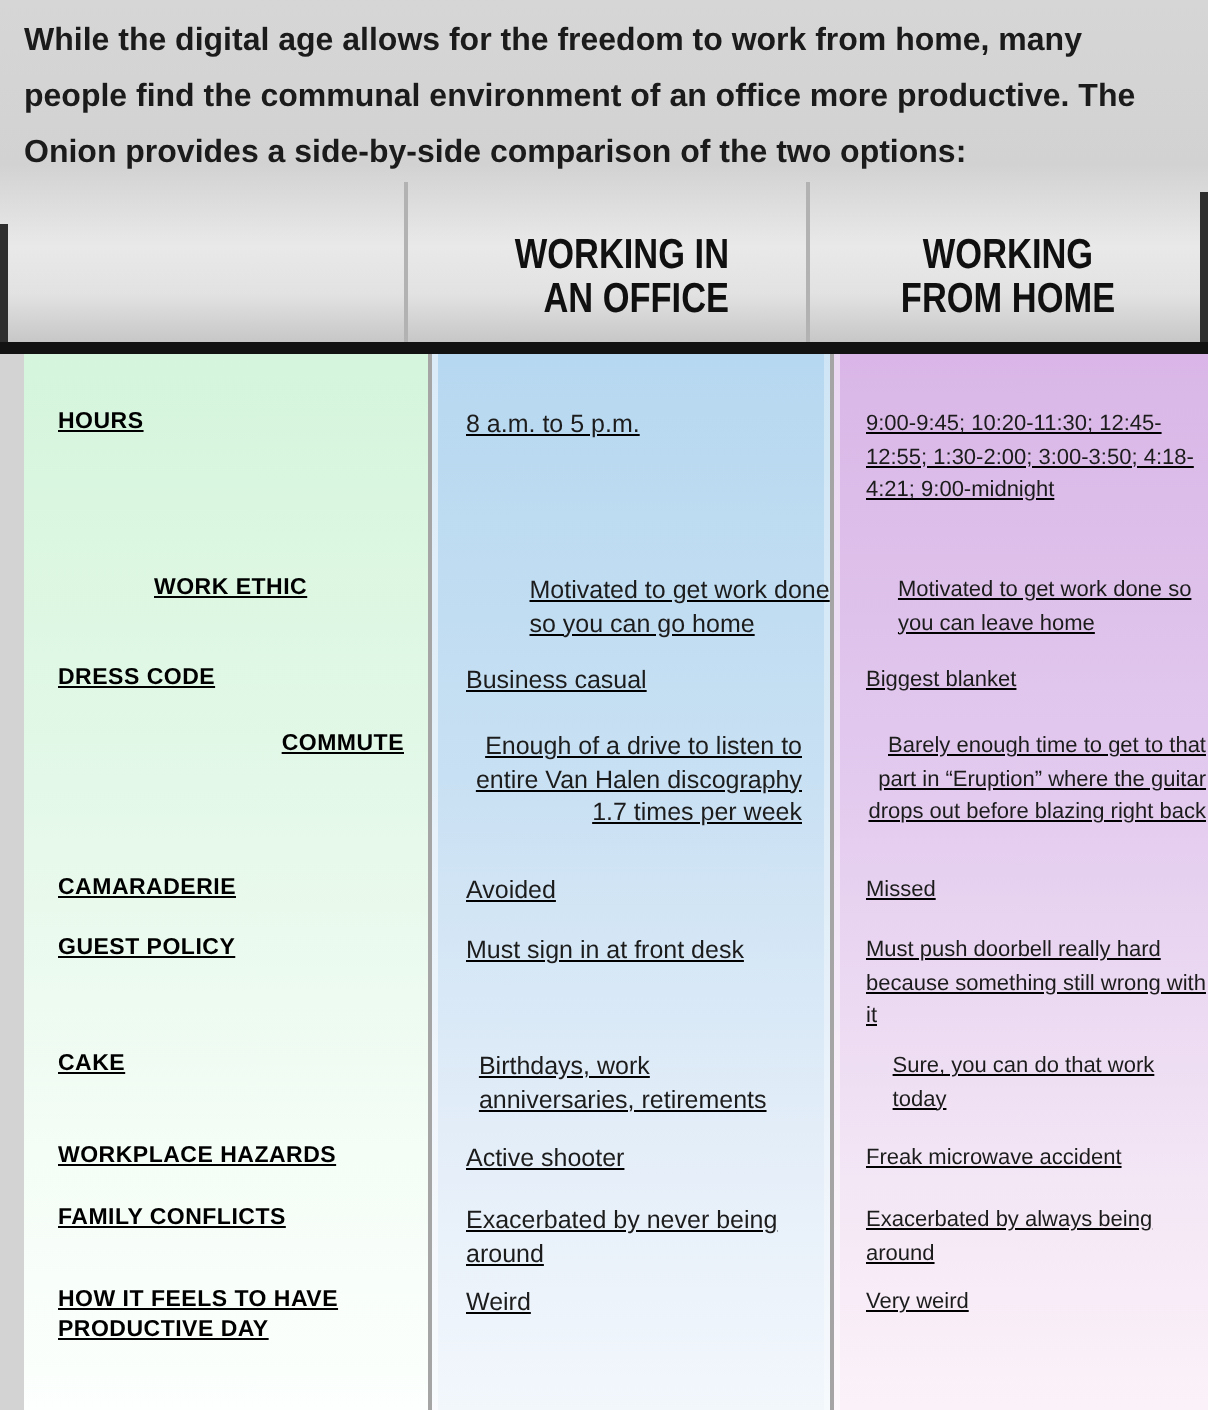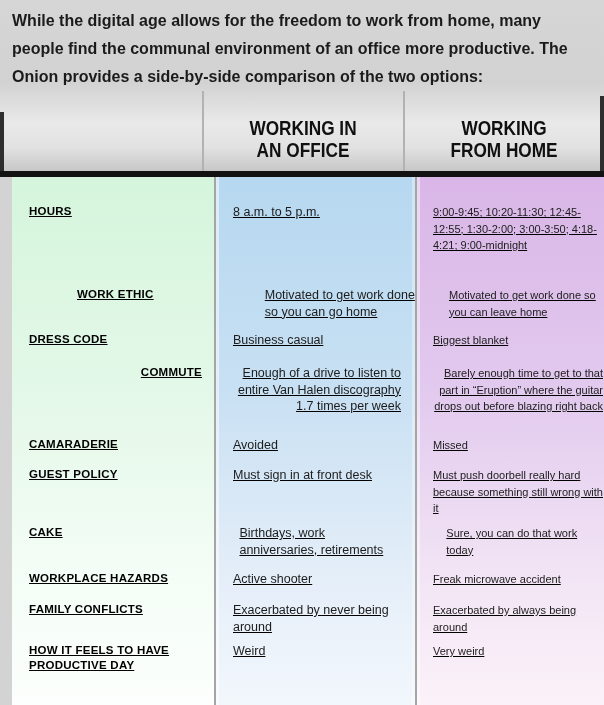--- a/index.html
+++ b/index.html
@@ -24,21 +24,21 @@
     position:absolute;top:91px;height:80px;width:2px;background:#b2b2b2;
   }
   .hdr-divider.d1{left:202px;}
   .hdr-divider.d2{left:403px;}
   .edge{position:absolute;width:4px;background:#2e2e2e;}
   .edge.left{left:0;top:112px;height:59px;}
   .edge.right{right:0;top:96px;height:75px;}
   .col-header{
     position:absolute;top:117px;width:200px;text-align:center;color:#101010;
   }
-  .col-header.office{left:203px;}
+  .col-header.office{left:203px;text-align:right;}
   .col-header.home{left:404px;}
   .col-header .hdr-inner{
     display:block;width:150px;margin:0 auto;
     transform:scaleX(.82);transform-origin:50% 0;
     font-weight:bold;font-size:21px;line-height:22px;letter-spacing:0px;
   }
   
   .black-bar{position:absolute;left:0;top:171px;width:604px;height:6px;background:#121212;}
   
   .body{position:absolute;left:12px;top:177px;width:604px;height:528px;text-decoration:underline;}

